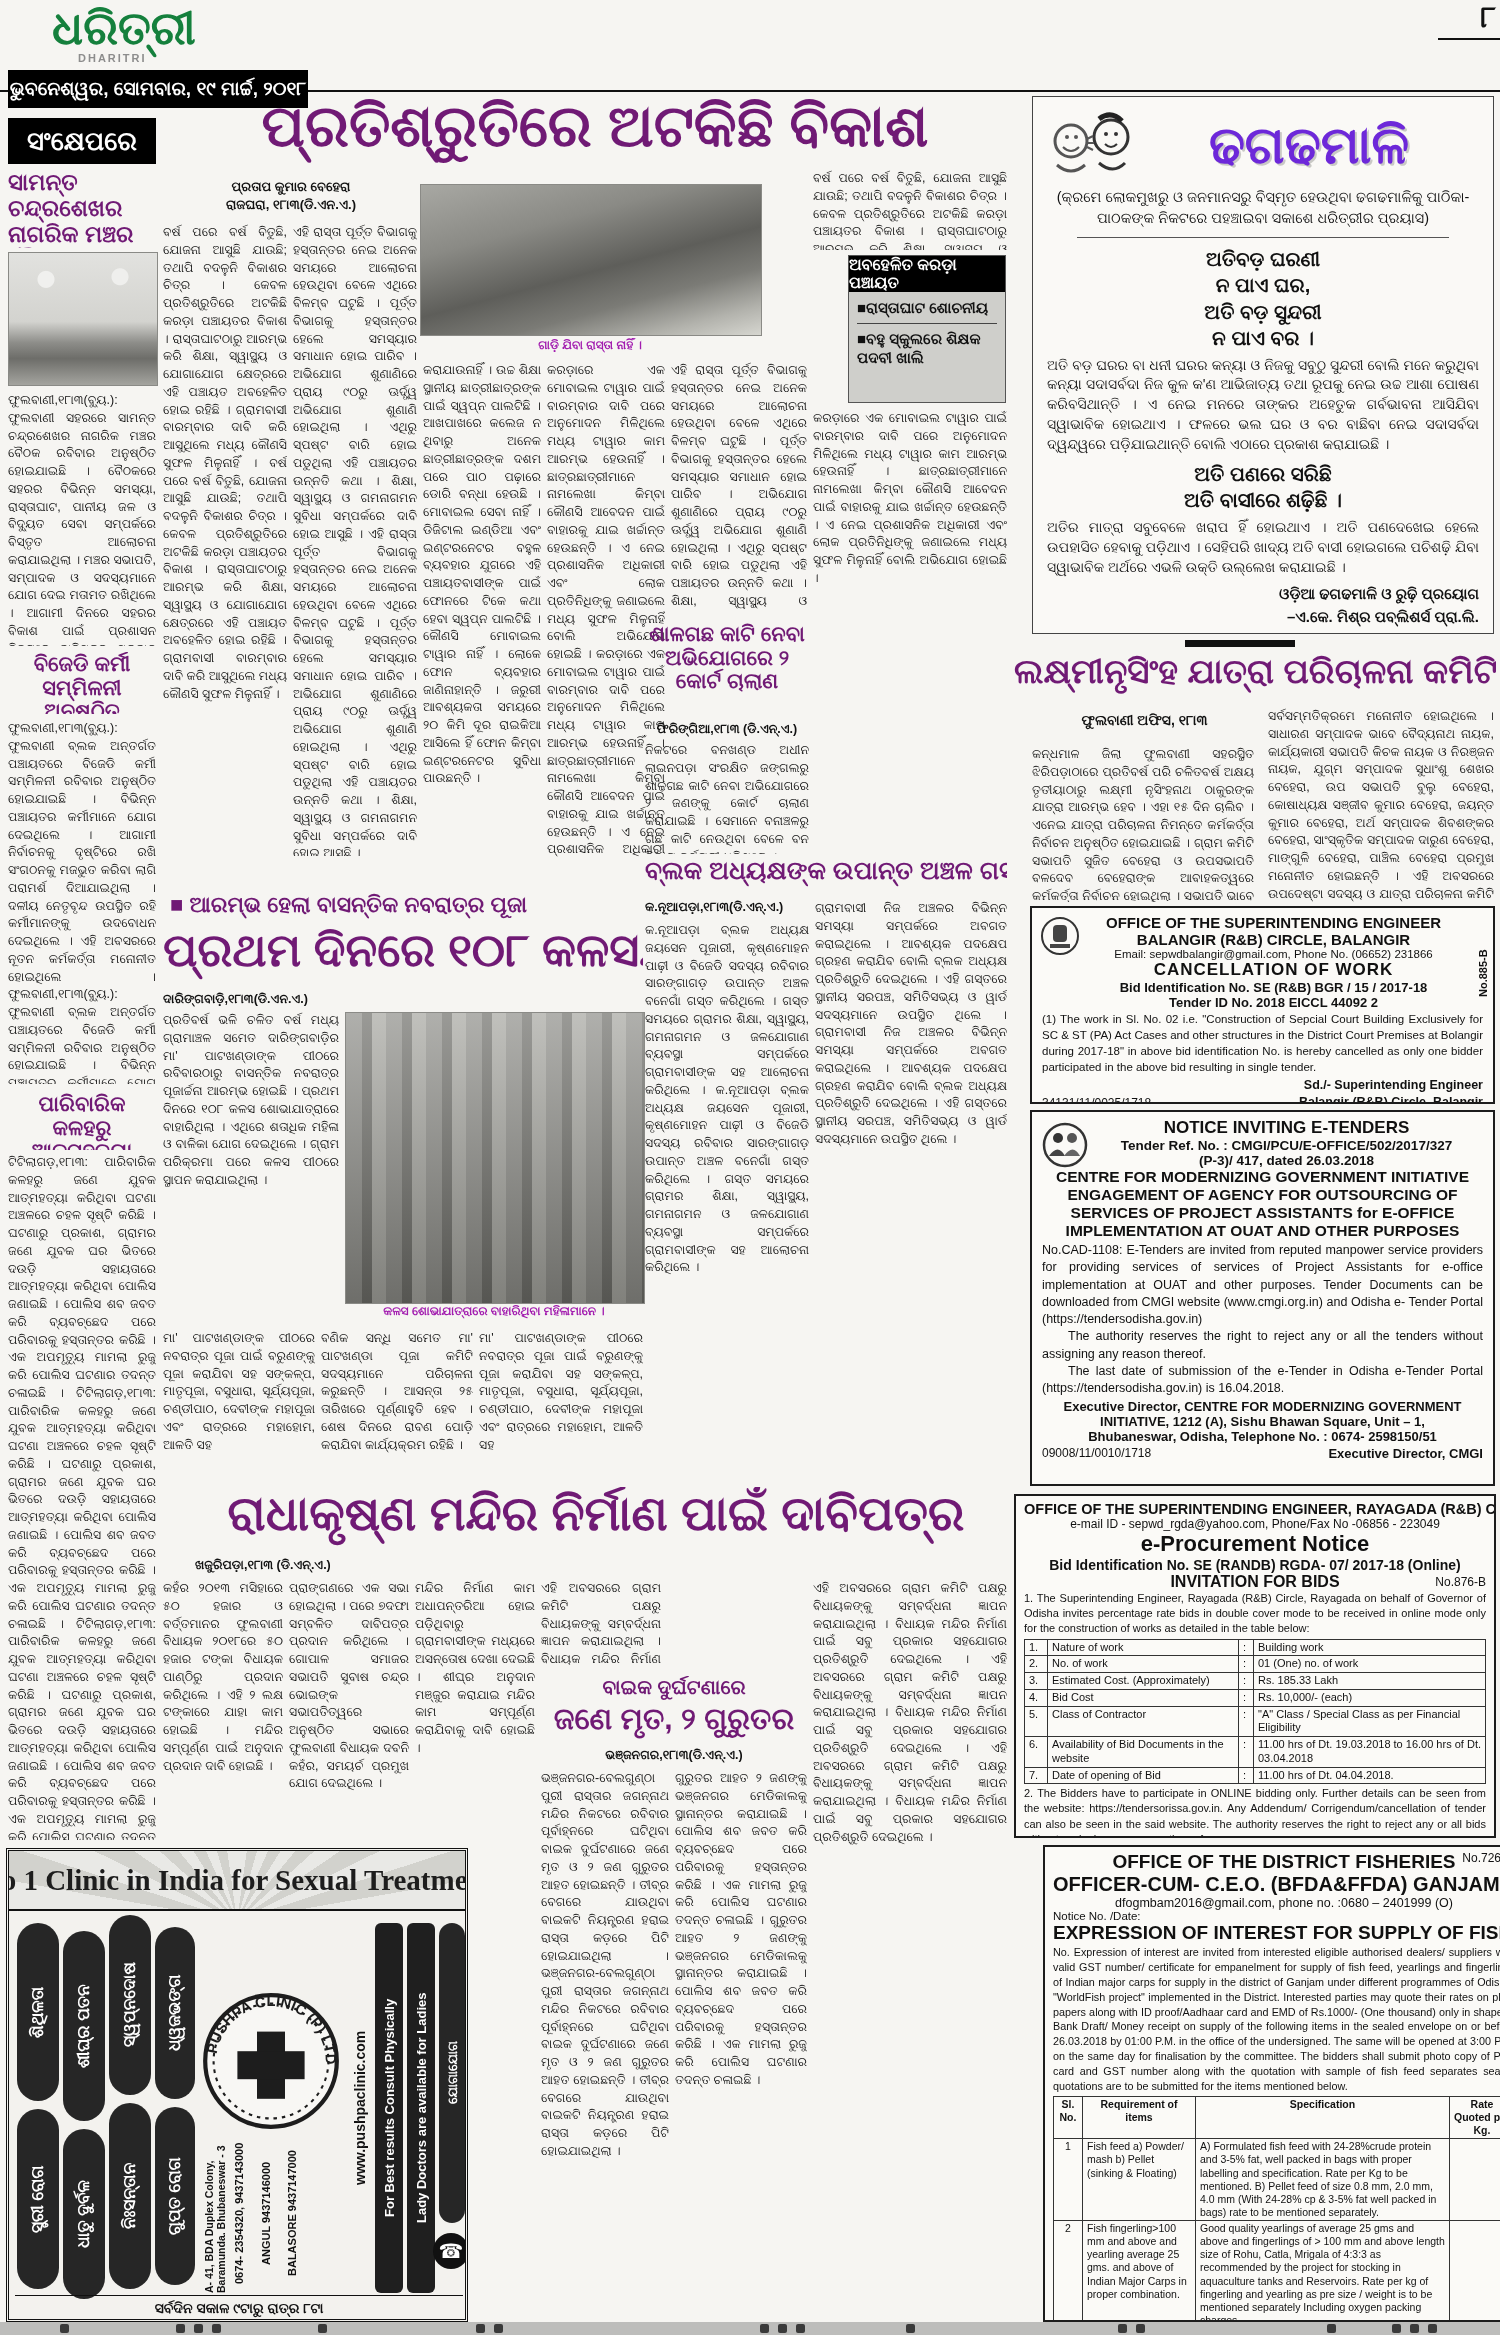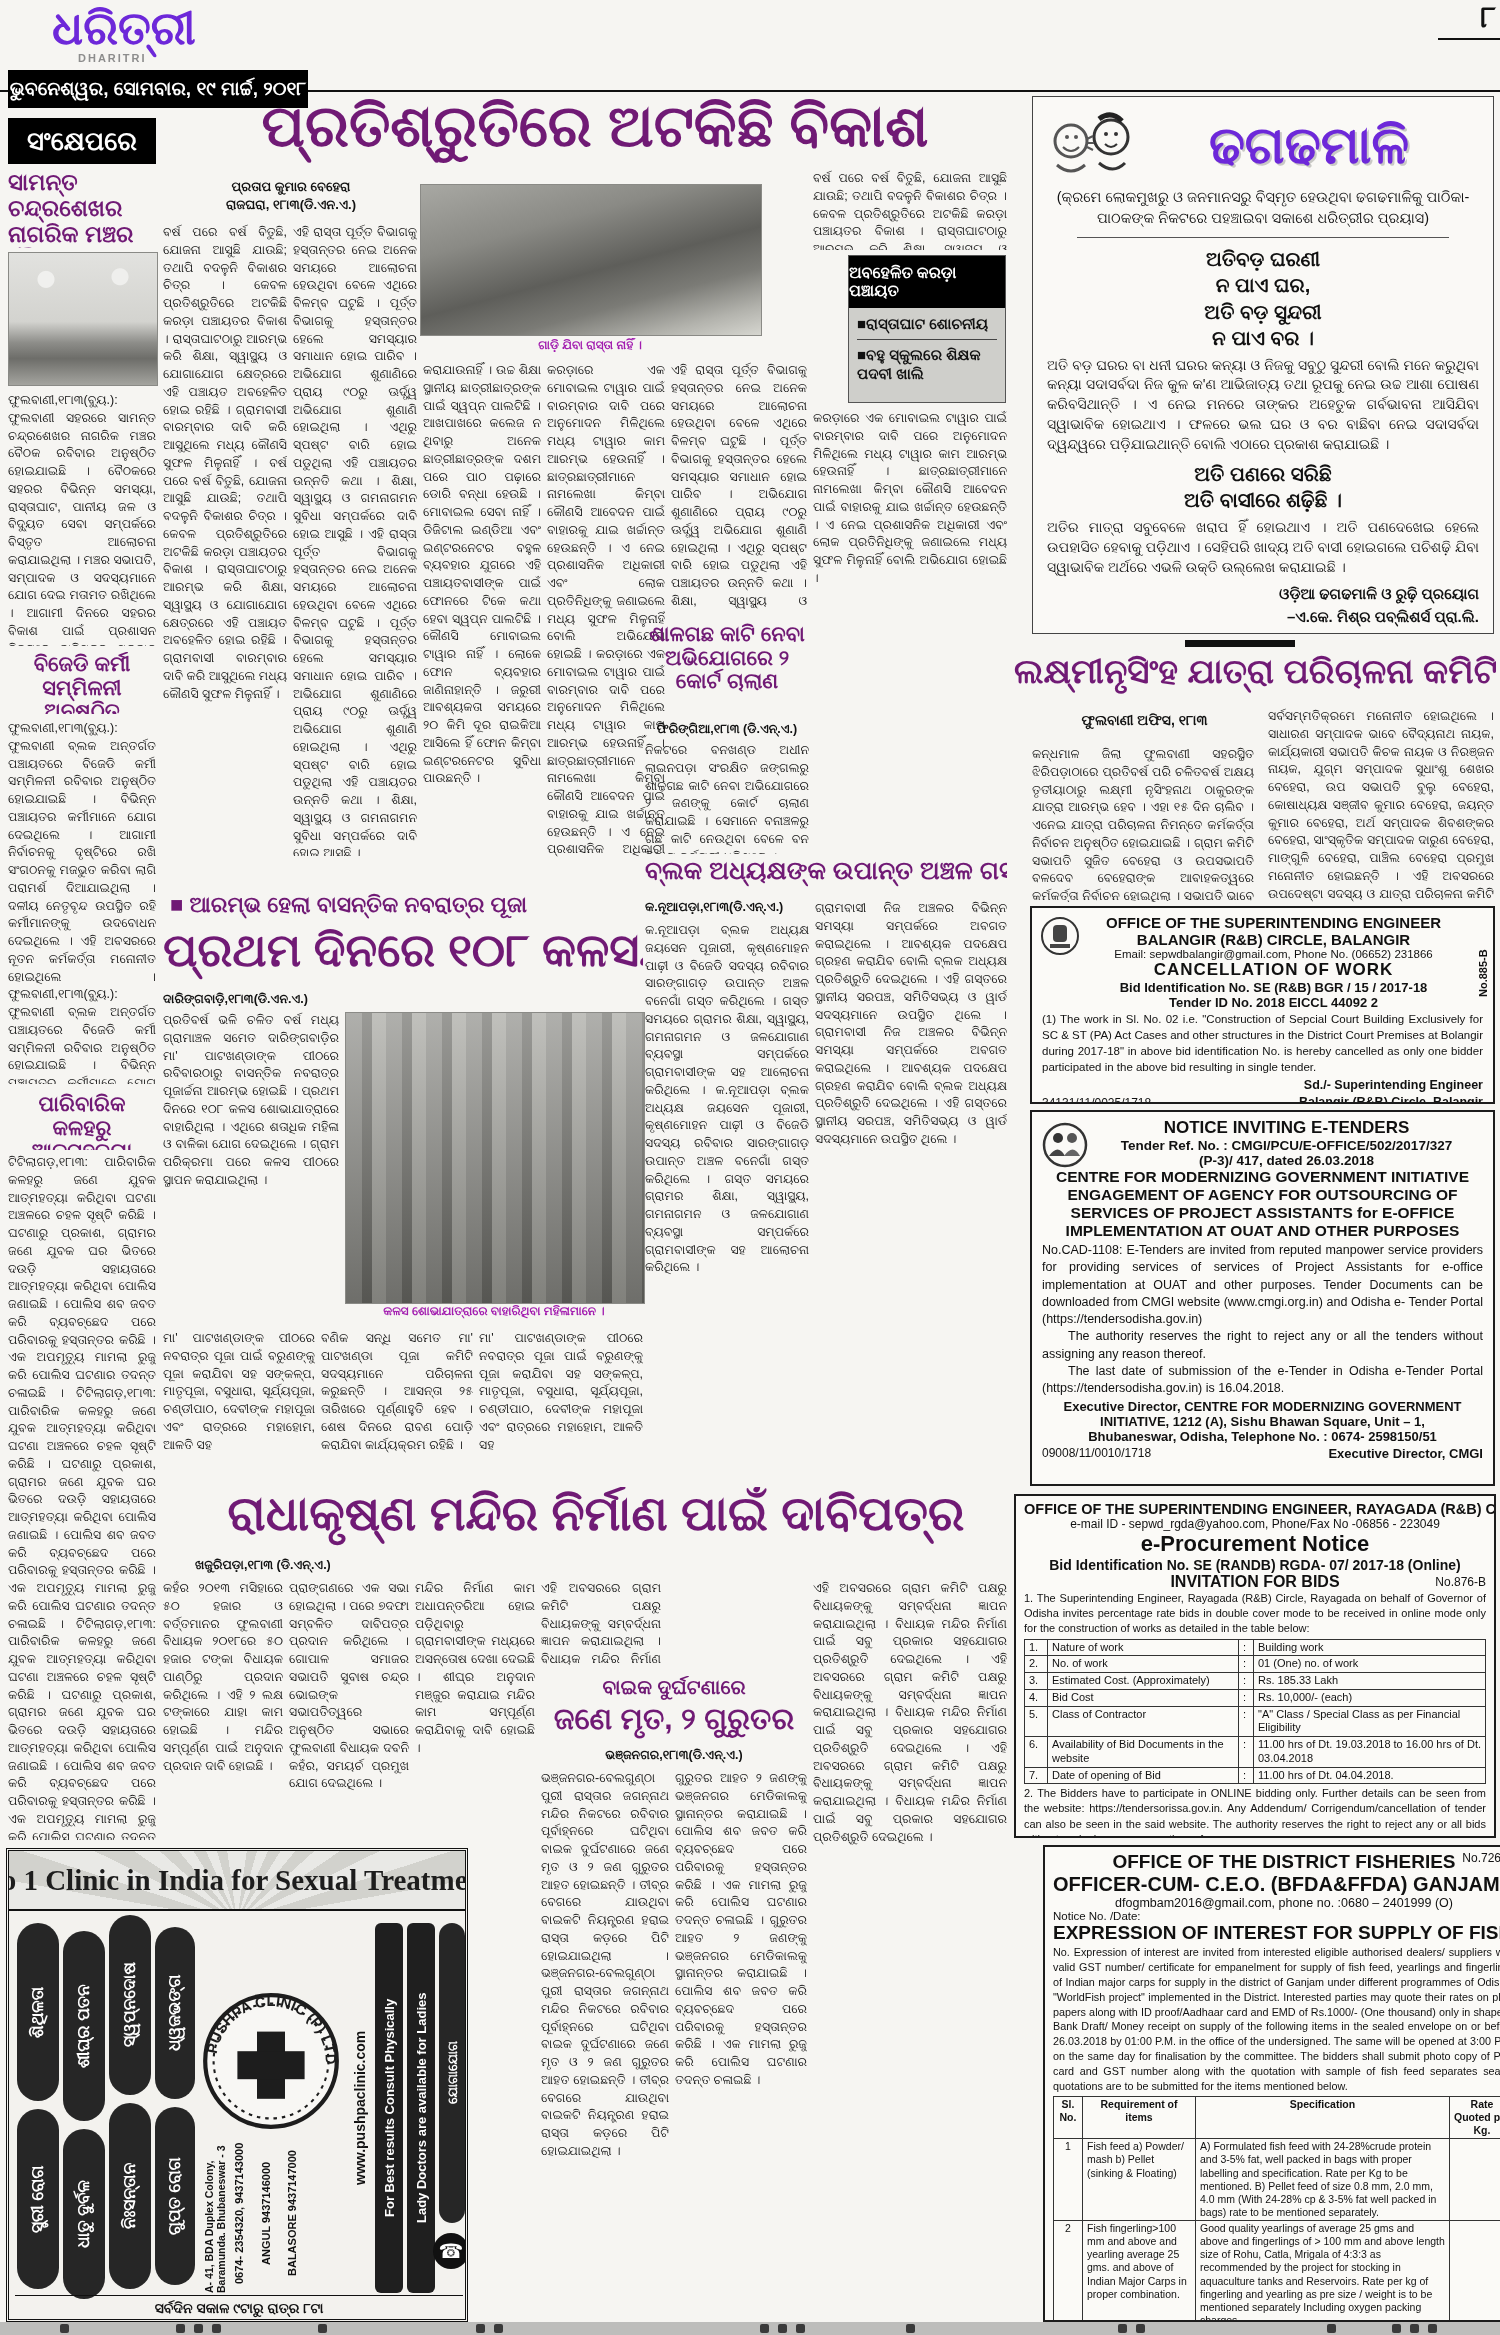--- a/index.html
+++ b/index.html
@@ -26,21 +26,21 @@
   .dot{position:absolute;width:9px;height:9px;background:#3a3a3a;border-radius:2px;top:2px;}
   .rule{background:#111;}
   .gray-title{color:#6d28d9;font-weight:bold;}
 </style>
 </head>
 <body>
 
 <div class="page">
 
   <div class="abs" style="left:52px;top:2px;width:150px;height:58px;">
-    <div style="font-size:46px;font-weight:bold;color:#6d28d9;font-family:'Liberation Serif',serif;">ଧରିତ୍ରୀ</div>
+    <div style="font-size:46px;font-weight:bold;color:#15803d;font-family:'Liberation Serif',serif;">ଧରିତ୍ରୀ</div>
   </div>
   <div class="abs" style="left:78px;top:52px;width:110px;font-size:11px;font-weight:bold;color:#8d8d8d;letter-spacing:2px;">DHARITRI</div>
   <div class="abs rule" style="left:0;top:90px;width:1500px;height:2px;"></div>
   <div class="abs blackbar" style="left:8px;top:70px;width:300px;height:38px;font-size:19px;">ଭୁବନେଶ୍ୱର, ସୋମବାର, ୧୯ ମାର୍ଚ୍ଚ, ୨୦୧୮</div>
   <div class="abs" style="left:1452px;top:0px;width:44px;height:36px;font-size:30px;font-weight:bold;text-align:right;">୮</div>
   <div class="abs rule" style="left:1438px;top:38px;width:62px;height:2px;"></div>
 
   <div class="abs blackbar" style="left:8px;top:118px;width:148px;height:46px;font-size:26px;">ସଂକ୍ଷେପରେ</div>
   <div class="abs headline" style="left:8px;top:170px;width:148px;height:78px;font-size:23px;">ସାମନ୍ତ ଚନ୍ଦ୍ରଶେଖର ନାଗରିକ ମଞ୍ଚର ବୈଠକ</div>
   <div class="abs photo" style="left:8px;top:252px;width:148px;height:132px;background:
@@ -56,21 +56,21 @@
   <div class="abs headline center" style="left:165px;top:94px;width:860px;height:80px;font-size:58px;white-space:nowrap;">ପ୍ରତିଶ୍ରୁତିରେ ଅଟକିଛି ବିକାଶ</div>
   <div class="abs center" style="left:196px;top:178px;width:190px;height:42px;font-weight:bold;font-size:13px;line-height:1.35;">
     <div>ପ୍ରତାପ କୁମାର ବେହେରା</div>
     <div>ରାଜଘରା, ୧୮ା୩(ଡି.ଏନ.ଏ.)</div>
   </div>
   <div class="abs photo" style="left:420px;top:184px;width:340px;height:150px;background:
       linear-gradient(165deg,#a8a8a3 0%,#8a8a85 30%,#5e5e5a 55%,#7b7b76 72%,#b3b3ad 88%,#d6d6d0 100%);"></div>
   <div class="abs caption" style="left:420px;top:338px;width:340px;height:18px;">ଗାଡ଼ି ଯିବା ରାସ୍ତା ନାହିଁ ।</div>
 
   <div class="abs" style="left:848px;top:255px;width:158px;height:148px;border:1px solid #555;background:#cfcfcb;box-sizing:border-box;">
-    <div class="blackbar" style="height:52px;font-size:16px;font-family:Liberation Serif, serif;">ଅବହେଳିତ କରଡ଼ା ପଞ୍ଚାୟତ</div>
+    <div class="blackbar" style="height:36px;font-size:16px;">ଅବହେଳିତ କରଡ଼ା ପଞ୍ଚାୟତ</div>
     <div style="padding:6px 8px;font-weight:bold;font-size:15px;line-height:1.3;">
       <div style="border-bottom:1px solid #444;padding-bottom:5px;margin-bottom:5px;">
         <span>■</span><span>ରାସ୍ତାଘାଟ ଶୋଚନୀୟ</span>
       </div>
       <div>
         <span>■</span><span>ବହୁ ସ୍କୁଲରେ ଶିକ୍ଷକ ପଦବୀ ଖାଲି</span>
       </div>
     </div>
   </div>
 

